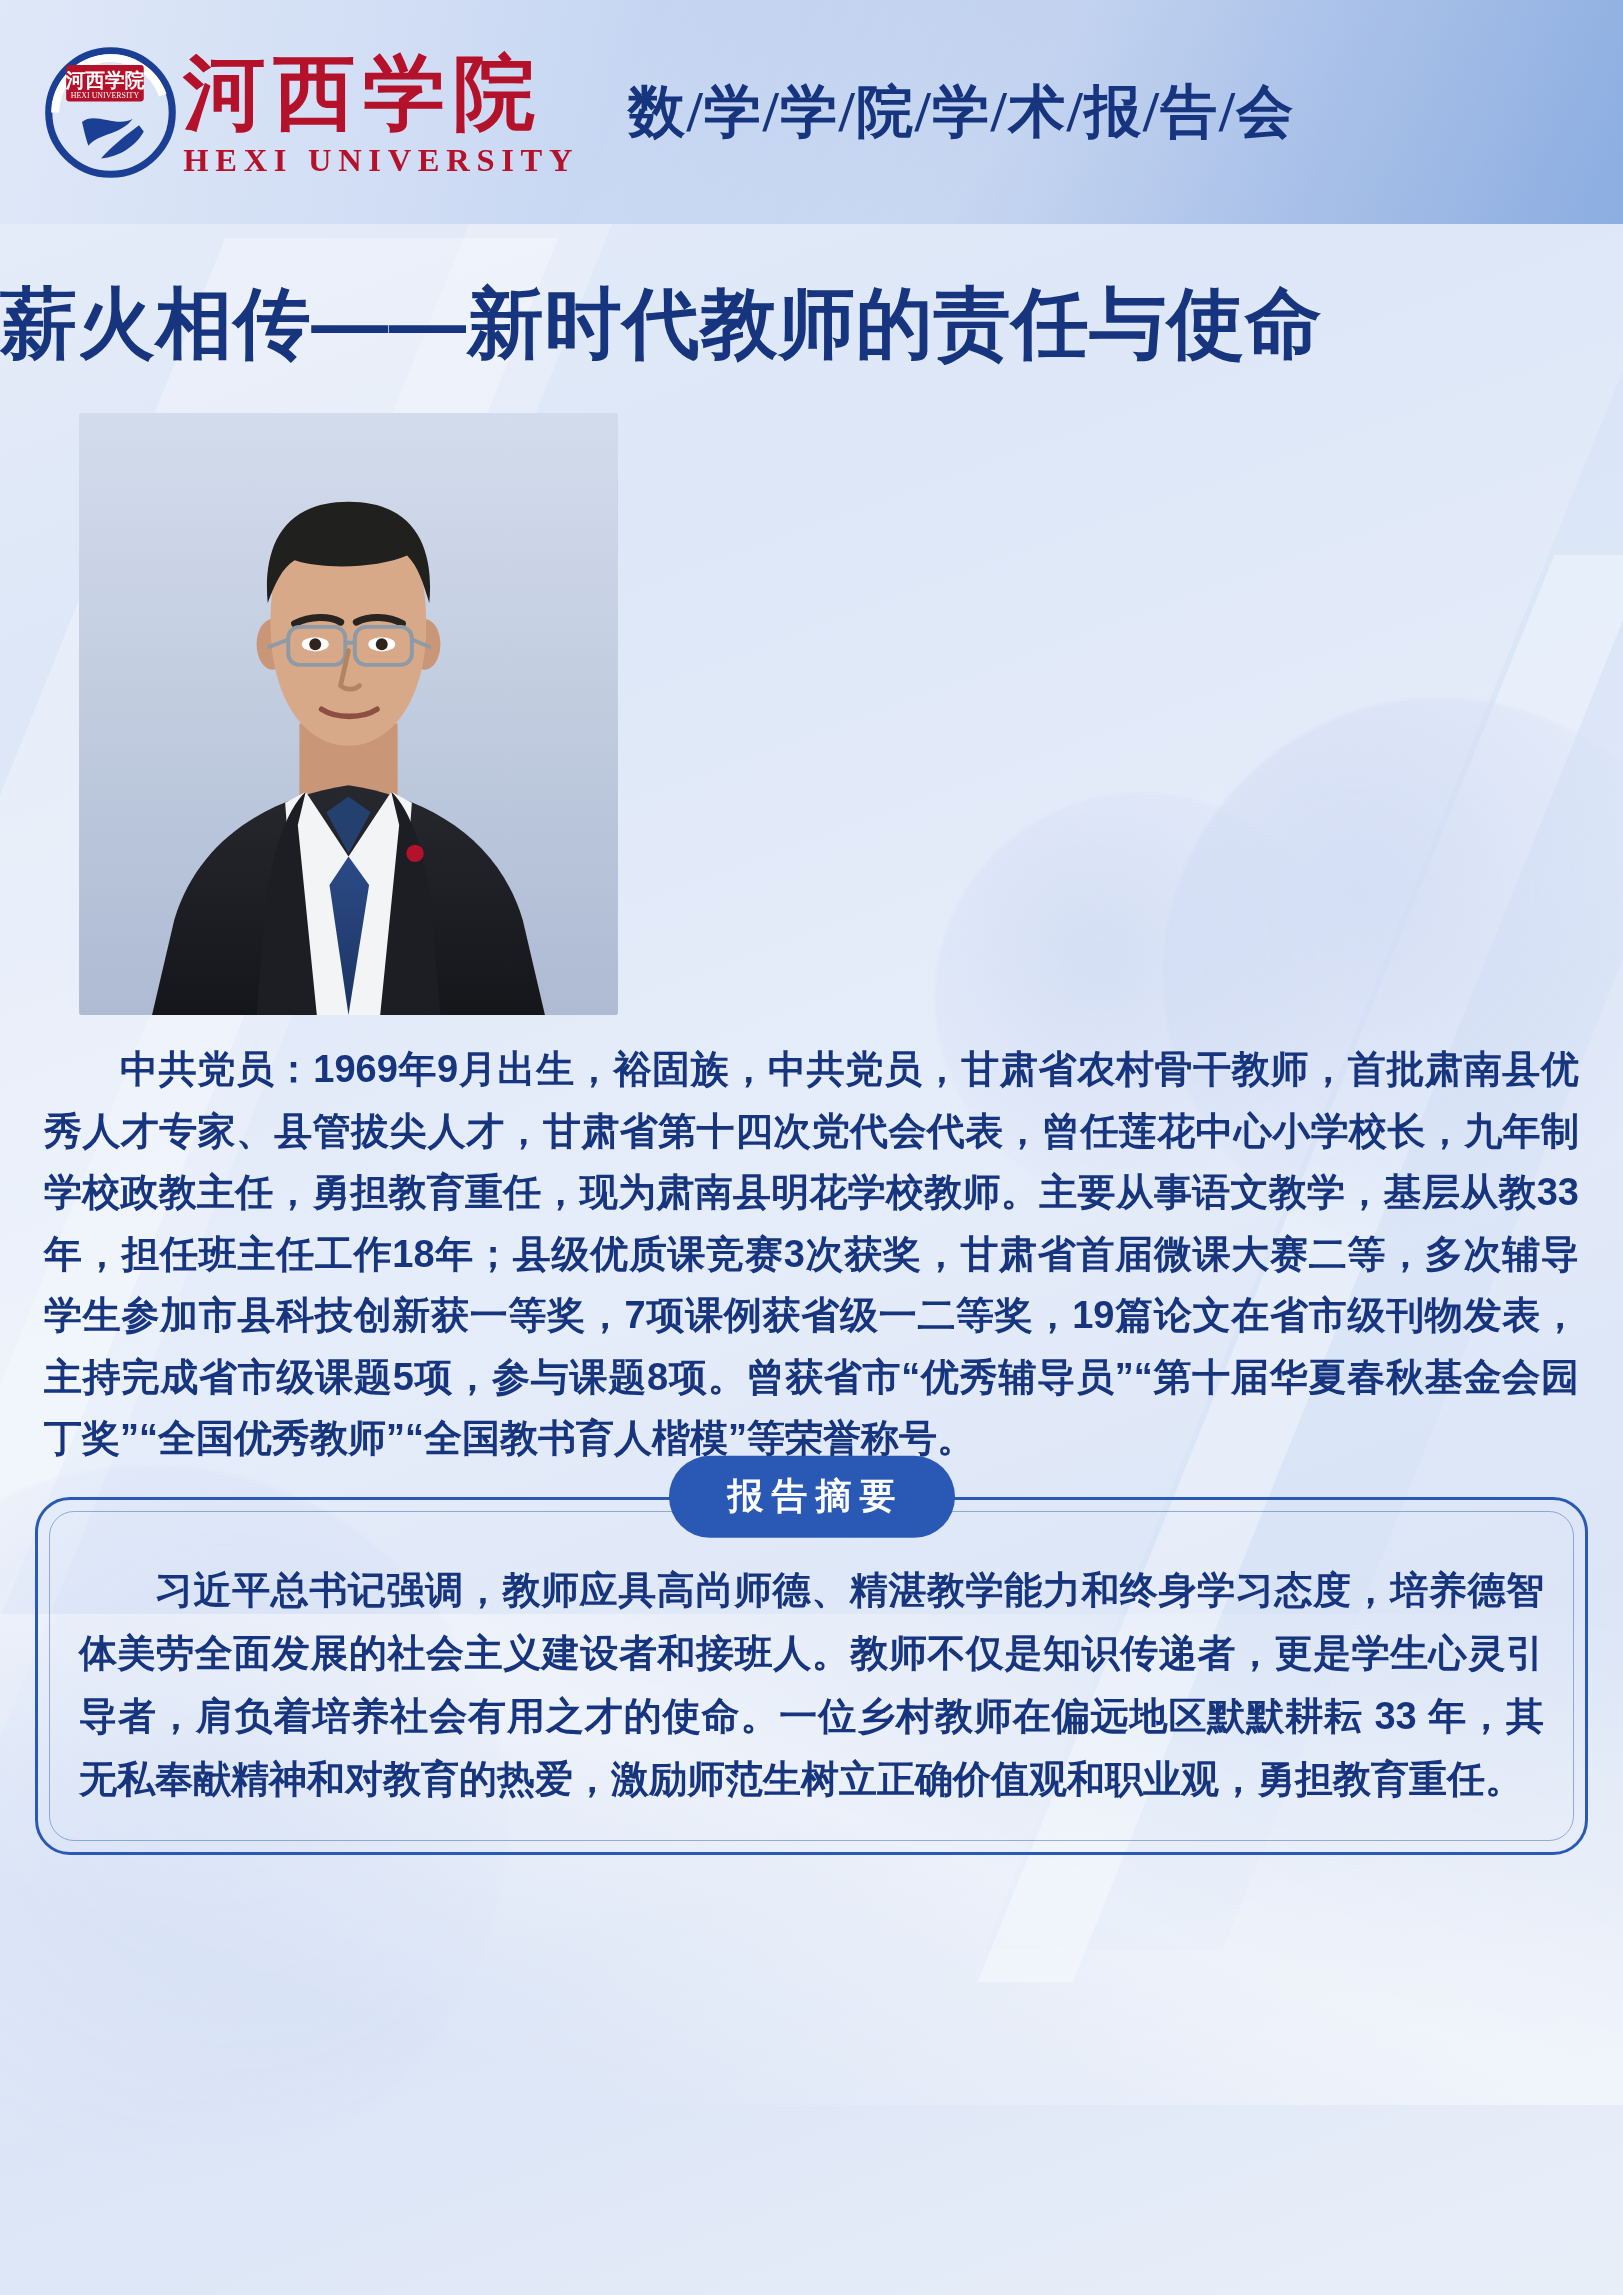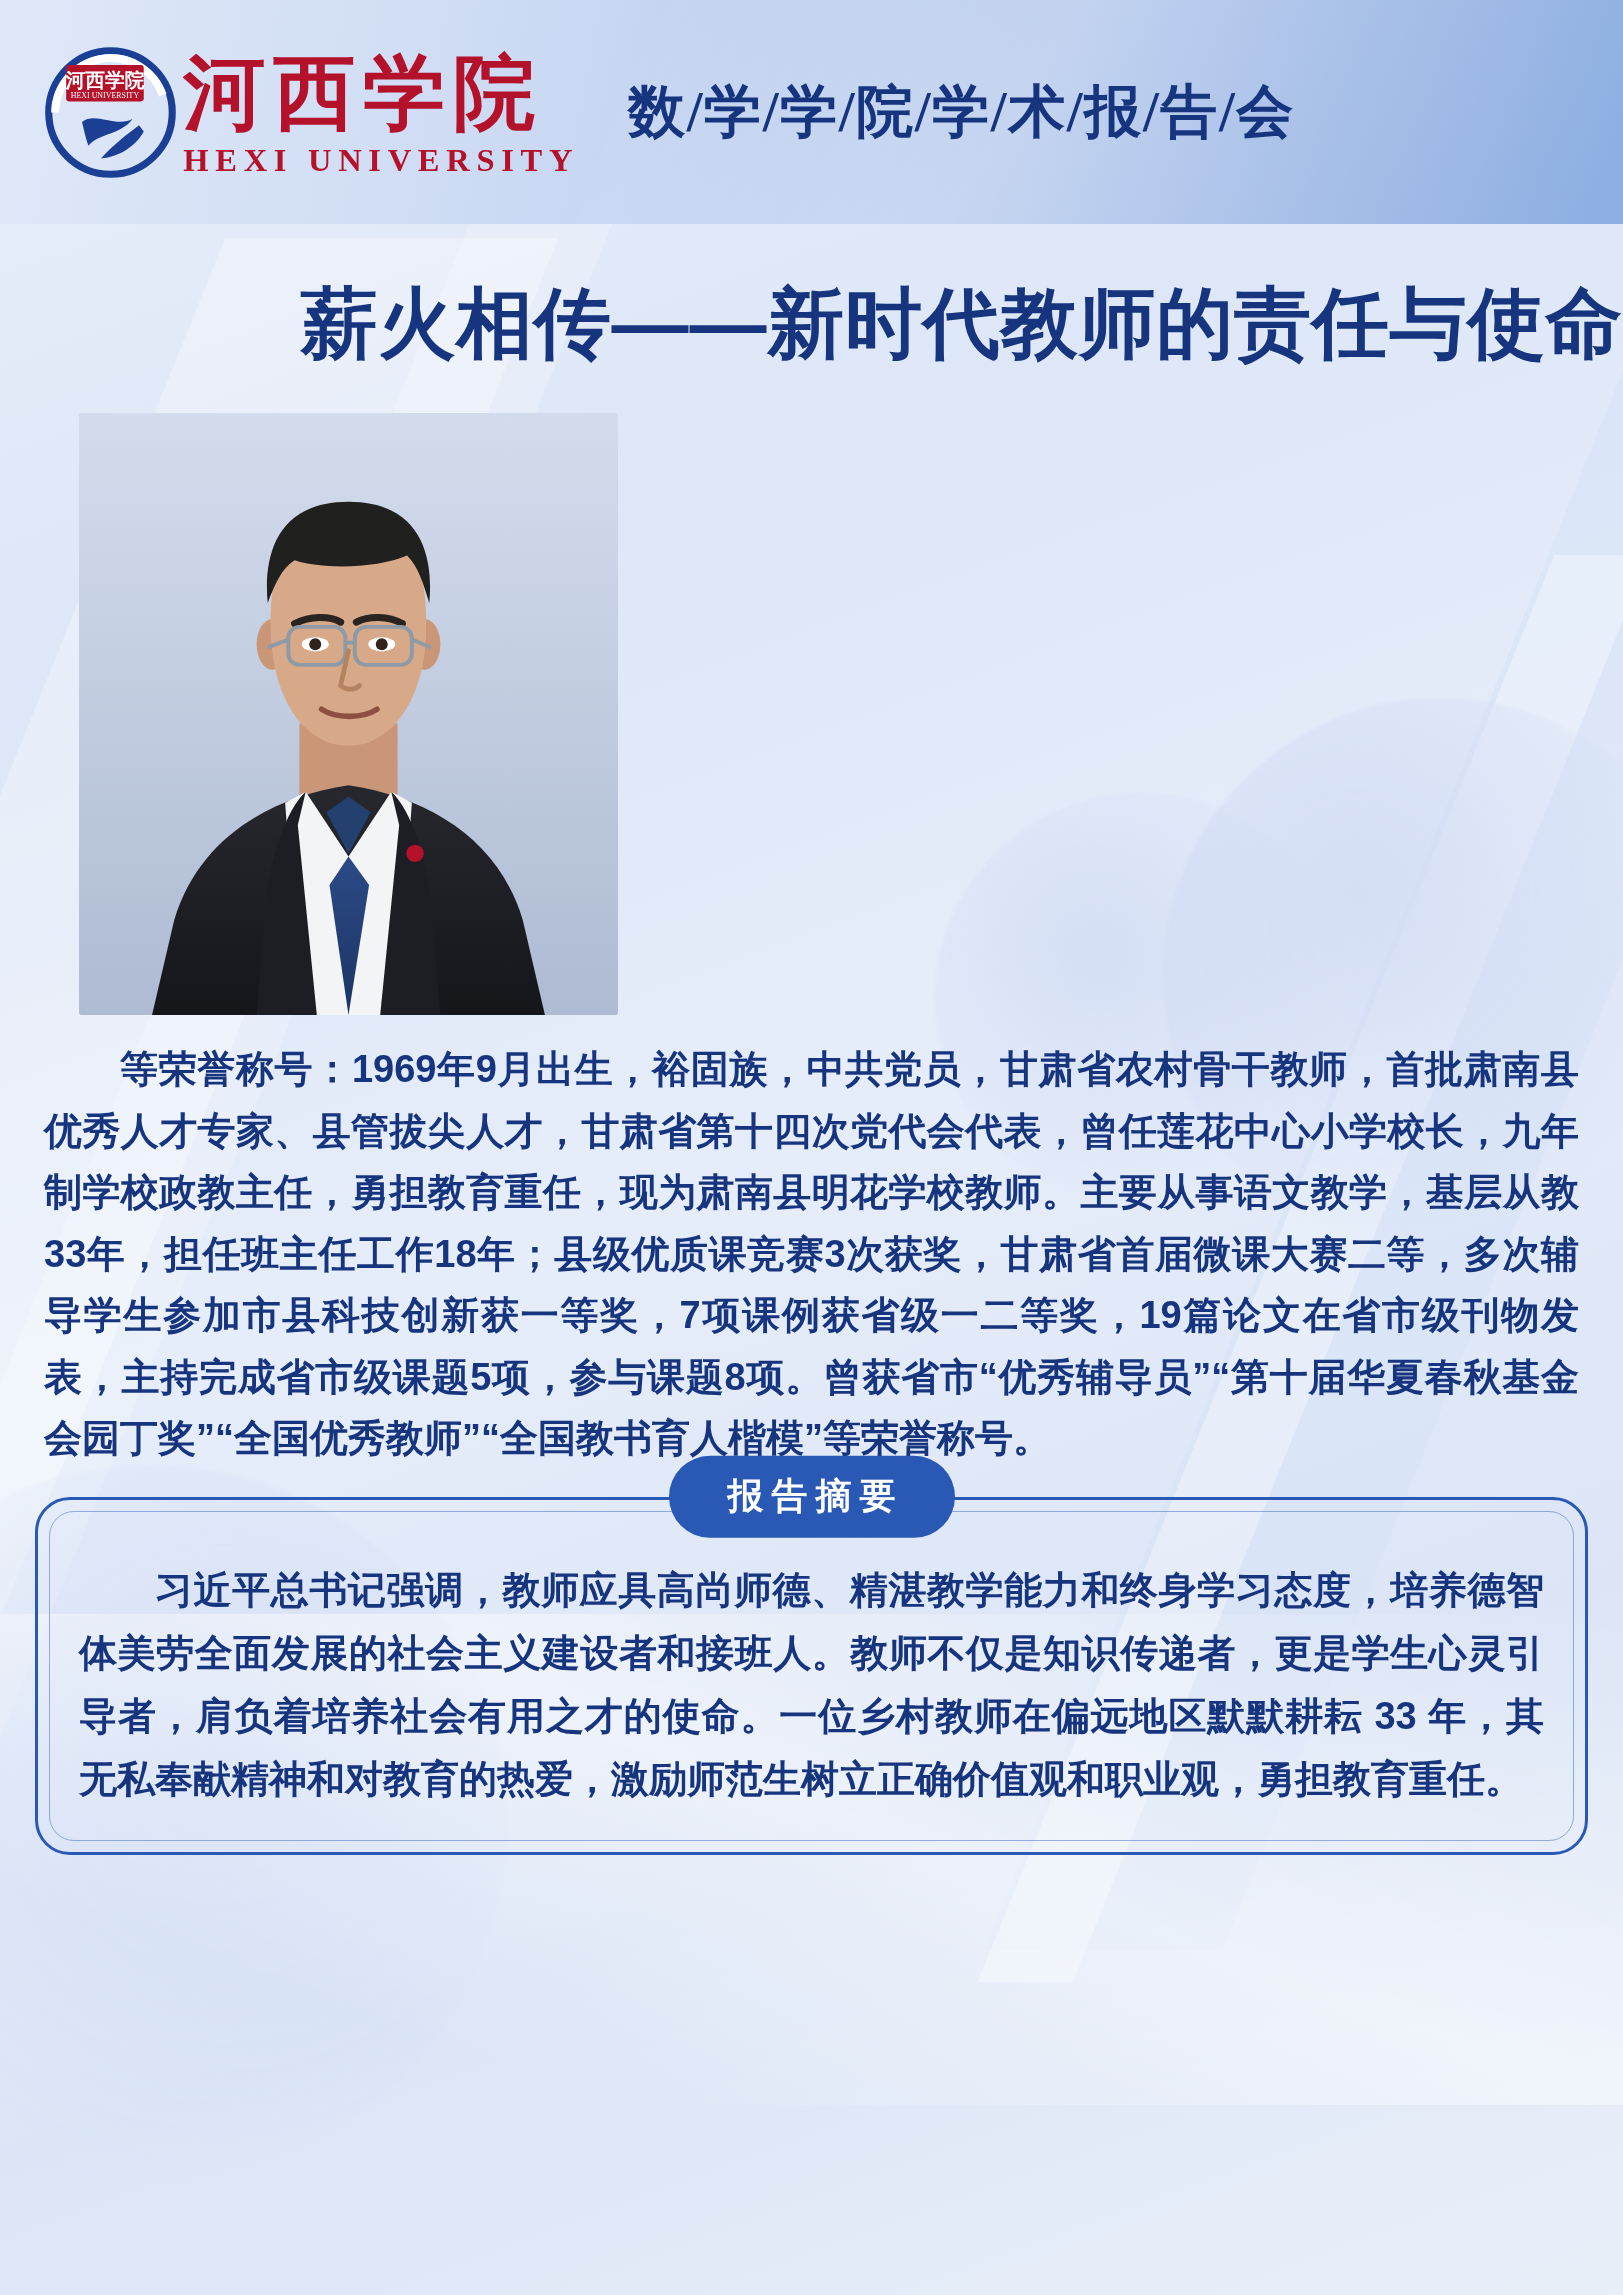--- a/index.html
+++ b/index.html
@@ -121,21 +121,21 @@
     color: #16357e;
     letter-spacing: 1.6px;
     white-space: nowrap;
   }
 
   
   .main-title {
     position: relative;
     z-index: 4;
     margin-top: 49px;
-    text-align: right;
+    text-align: left;
     font-family: "Liberation Sans", sans-serif;
     font-size: 77px;
     font-weight: 700;
     color: #16357e;
     letter-spacing: 0.8px;
     white-space: nowrap;
   }
 
   
   .speaker-row {
@@ -409,21 +409,21 @@
         <path d="M420 286 L444 296" stroke="#8e9aa6" stroke-width="5"></path>
 
         <path d="M340 300 L330 344 C336 350, 348 350, 354 344" stroke="#b5835f" stroke-width="6" fill="none" stroke-linecap="round"></path>
 
         <path d="M306 374 C324 386, 358 386, 376 374" stroke="#8d4f42" stroke-width="7" fill="none" stroke-linecap="round"></path>
       </svg>
     </div>
   </div>
 
   <div class="bio">
-    <span class="indent"></span><span>等荣誉称号：</span><span>1969年9月出生，裕固族，中共党员，甘肃省农村骨干教师，首批肃南县优秀人才专家、县管拔尖人才，甘肃省第十四次党代会代表，曾任莲花中心小学校长，九年制学校政教主任，勇担教育重任，现为肃南县明花学校教师。主要从事语文教学，基层从教33年，担任班主任工作18年；县级优质课竞赛3次获奖，甘肃省首届微课大赛二等，多次辅导学生参加市县科技创新获一等奖，7项课例获省级一二等奖，19篇论文在省市级刊物发表，主持完成省市级课题5项，参与课题8项。曾获省市“优秀辅导员”“第十届华夏春秋基金会园丁奖”“全国优秀教师”“全国教书育人楷模”等荣誉称号。</span>
+    <span class="indent"></span><span>中共党员：</span><span>1969年9月出生，裕固族，中共党员，甘肃省农村骨干教师，首批肃南县优秀人才专家、县管拔尖人才，甘肃省第十四次党代会代表，曾任莲花中心小学校长，九年制学校政教主任，勇担教育重任，现为肃南县明花学校教师。主要从事语文教学，基层从教33年，担任班主任工作18年；县级优质课竞赛3次获奖，甘肃省首届微课大赛二等，多次辅导学生参加市县科技创新获一等奖，7项课例获省级一二等奖，19篇论文在省市级刊物发表，主持完成省市级课题5项，参与课题8项。曾获省市“优秀辅导员”“第十届华夏春秋基金会园丁奖”“全国优秀教师”“全国教书育人楷模”等荣誉称号。</span>
   </div>
 
   <div class="abstract-wrap">
     <div class="abstract-badge">报告摘要</div>
     <div class="abstract-box">
       <div class="abstract-text"><span class="indent"></span><span>习近平总书记强调，教师应具高尚师德、精湛教学能力和终身学习态度，培养德智体美劳全面发展的社会主义建设者和接班人。教师不仅是知识传递者，更是学生心灵引导者，肩负着培养社会有用之才的使命。一位乡村教师在偏远地区默默耕耘 33 年，其无私奉献精神和对教育的热爱，激励师范生树立正确价值观和职业观，勇担教育重任。</span></div>
     </div>
   </div>
 
 

